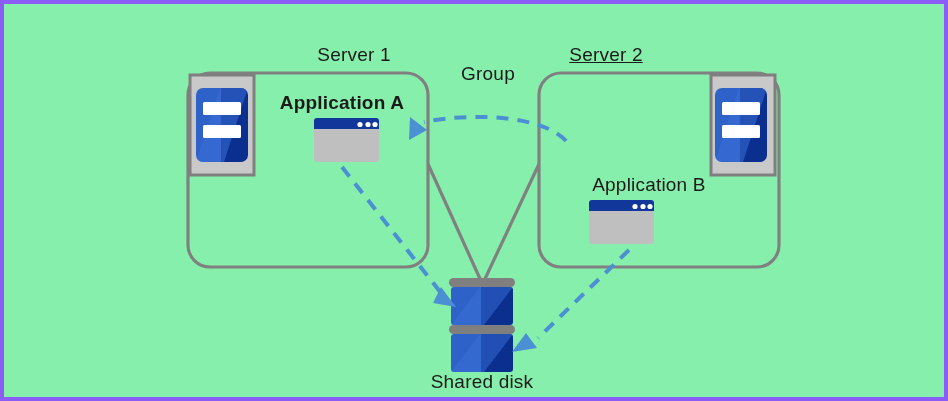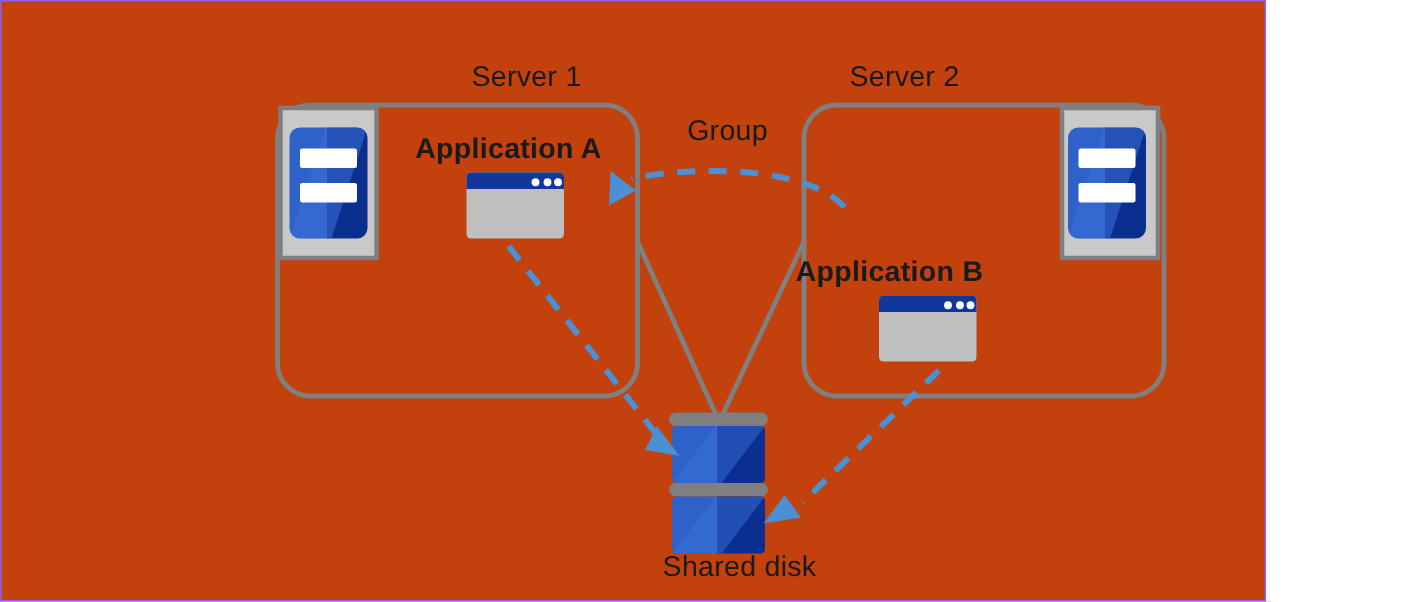--- a/index.html
+++ b/index.html
@@ -5,24 +5,24 @@
   html, body {
     margin: 0;
     padding: 0;
     background: #ffffff;
   }
   body {
     font-family: "Liberation Sans", sans-serif;
   }
   #canvas {
     position: relative;
-    width: 844px;
+    width: 948px;
     height: 401px;
-    background: #c2410c;
-    border: 1px solid #8b5cf6;
+    background: #86efac;
+    border: 4px solid #8b5cf6;
     box-sizing: border-box;
     overflow: hidden;
   }
   #vector-layer {
     position: absolute;
     left: 0;
     top: 0;
     width: 948px;
     height: 401px;
   }
@@ -38,44 +38,43 @@
   }
   #label-server1 {
     left: 238px;
     top: 40px;
     width: 224px;
   }
   #label-server2 {
     left: 490px;
     top: 40px;
     width: 224px;
+    text-decoration: underline;
   }
   #label-app-a {
     left: 226px;
     top: 88px;
     width: 224px;
     font-weight: bold;
   }
   #label-app-b {
-    left: 480px;
+    left: 533px;
     top: 170px;
     width: 224px;
-    font-weight: bold;
   }
   #label-shared-disk {
-    left: 380px;
+    left: 366px;
     top: 367px;
     width: 224px;
   }
   #label-group-transfer {
     left: 424px;
     top: 57px;
     width: 120px;
     line-height: 25px;
-    margin-top: 17px;
   }
 </style>
 </head>
 <body>
 
 <div id="canvas">
 
   <svg id="vector-layer" viewBox="0 0 948 401">
     <defs>
       <linearGradient id="serverIconGrad" x1="0" y1="0" x2="1" y2="0">

